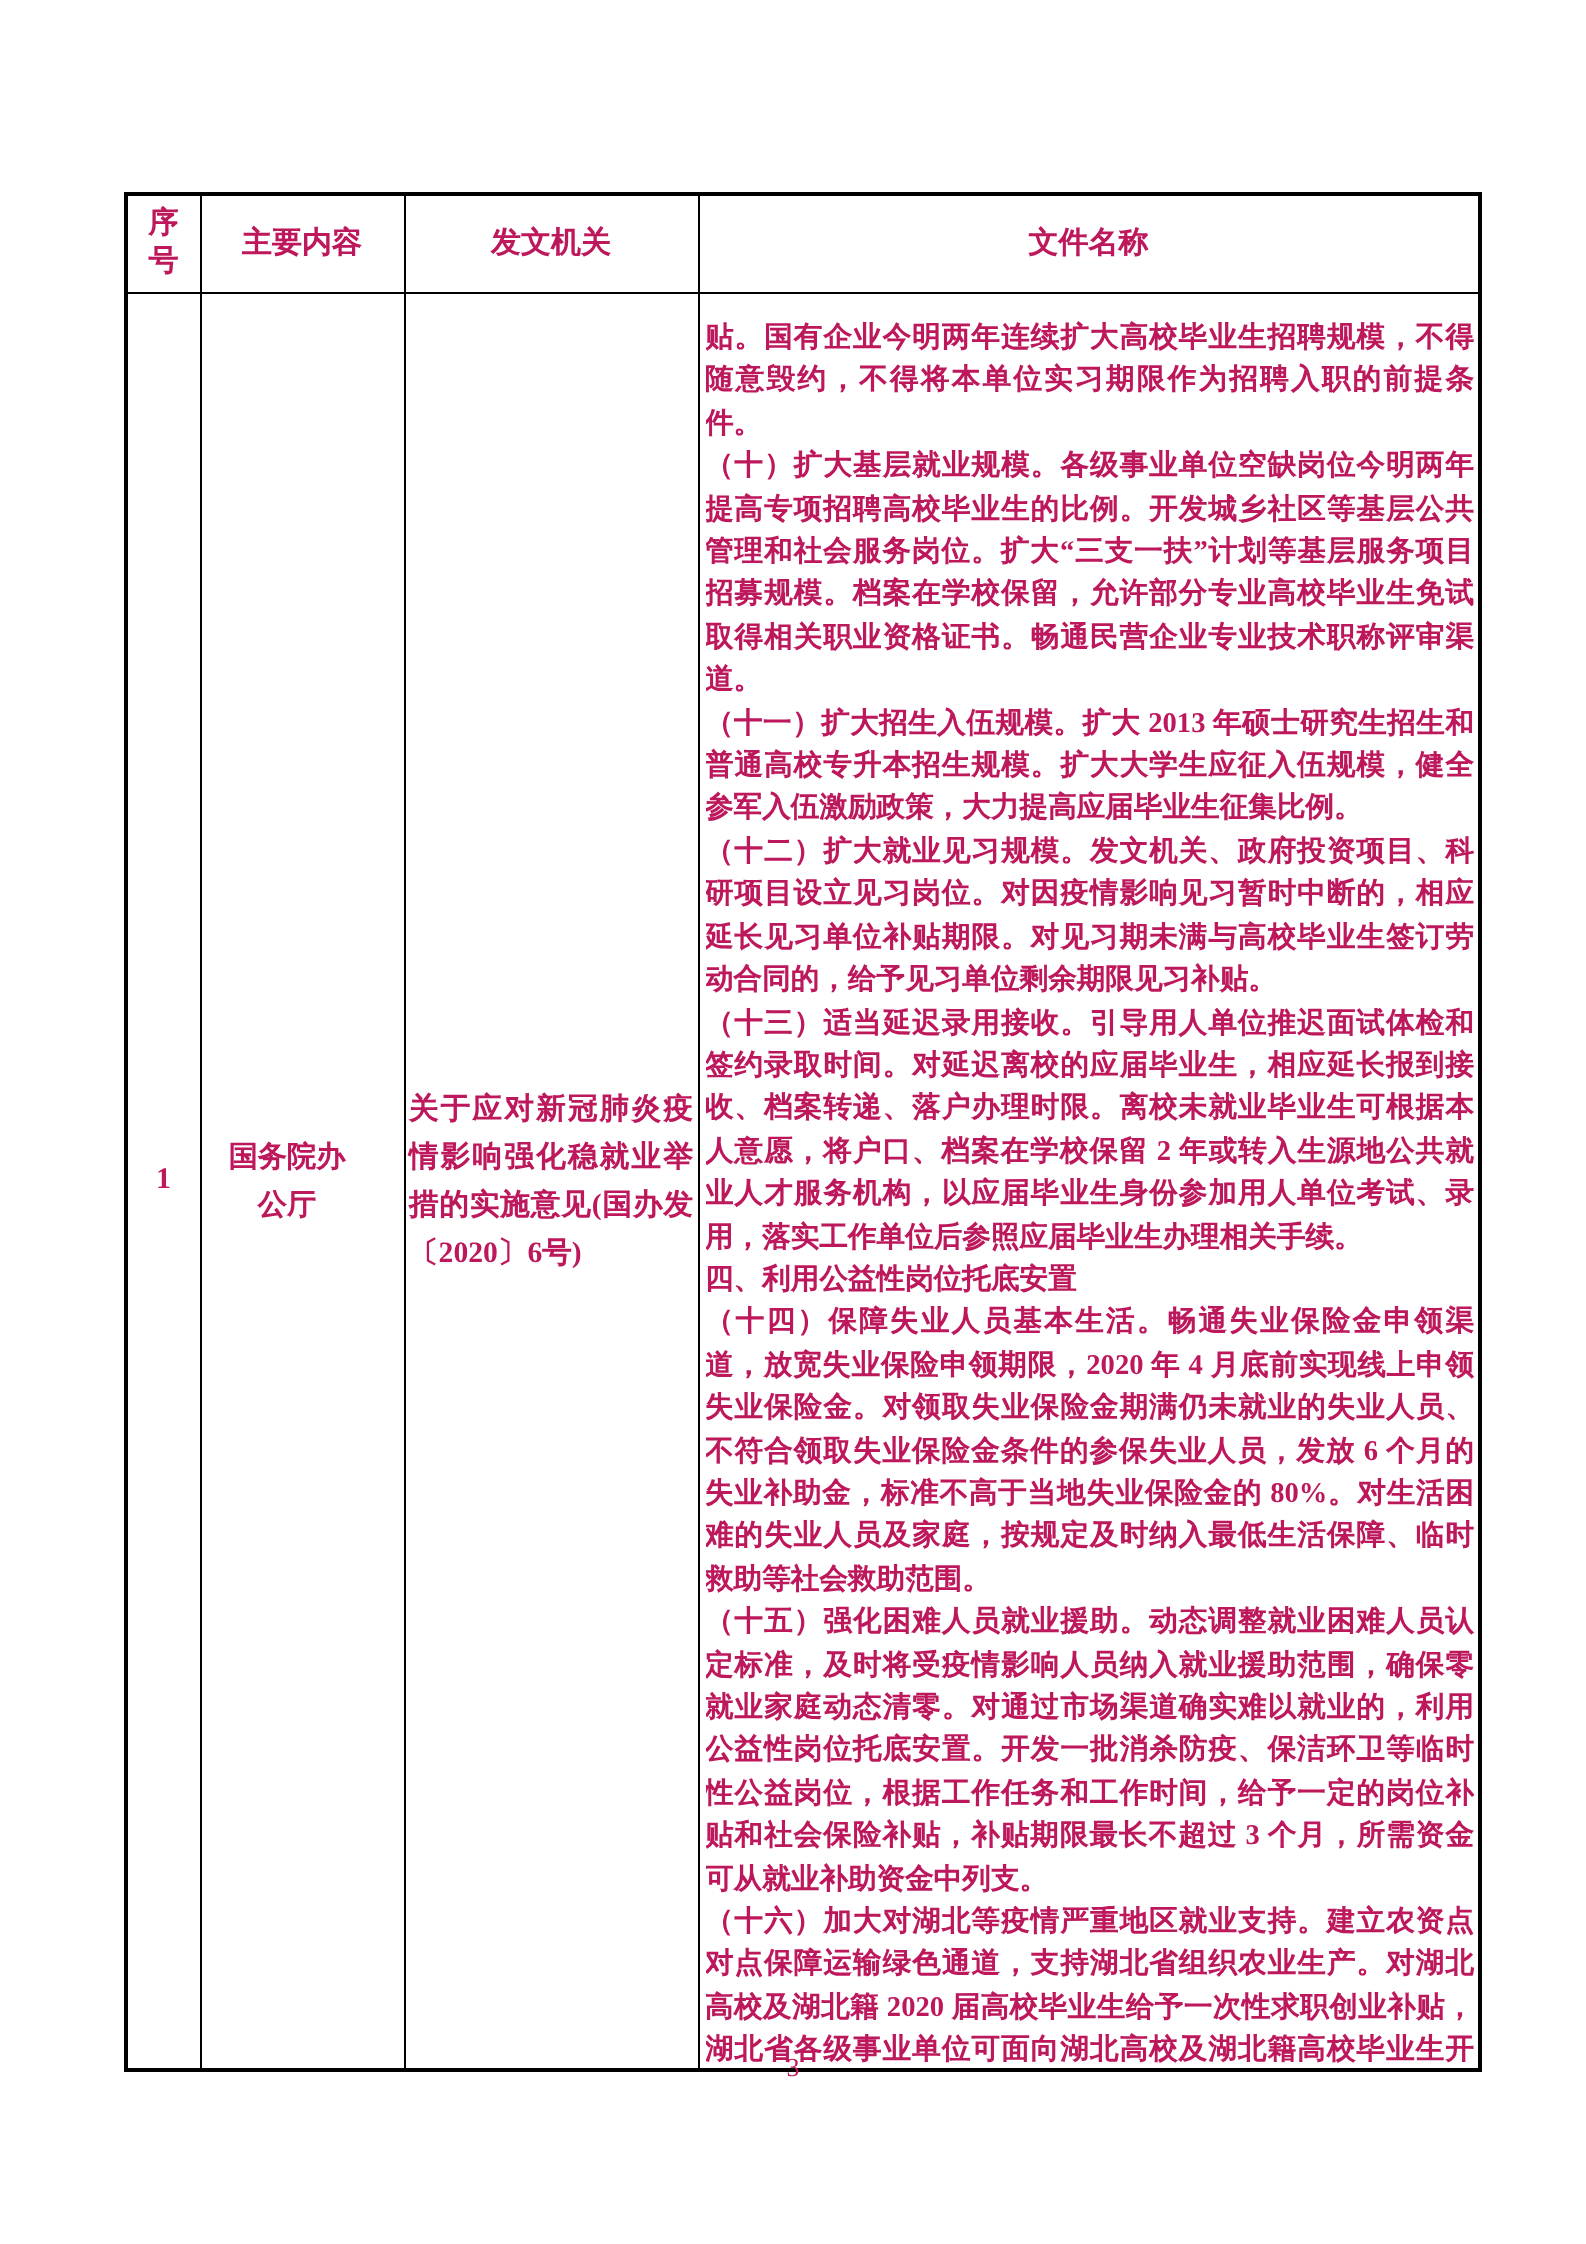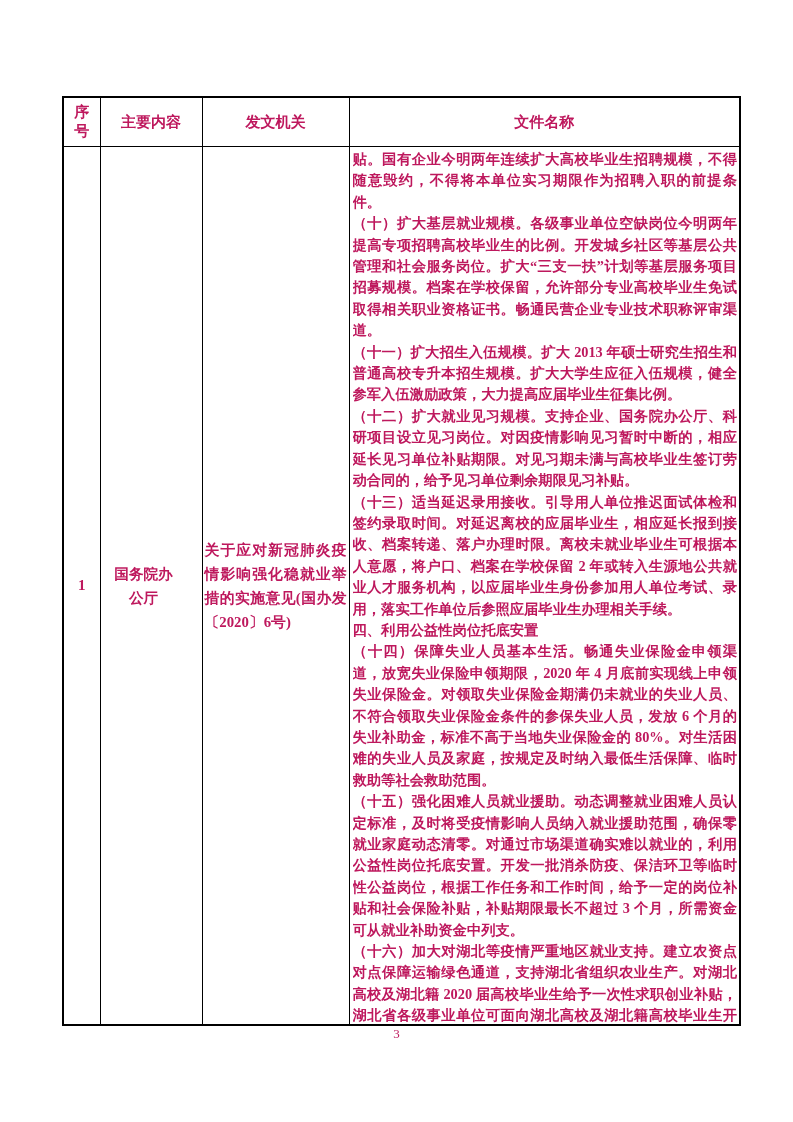--- a/index.html
+++ b/index.html
@@ -61,21 +61,21 @@
     vertical-align: middle;
     font-size: 14.8px;
     line-height: 24px;
     padding: 2px 2px;
     text-align: justify;
     text-justify: inter-ideograph;
     font-weight: bold;
   }
   td.content-cell {
     vertical-align: top;
-    padding: 2px 2px 0 3px;
+    padding: 12px 2px 0 3px;
     border-radius: 26px;
   }
   .content-inner {
     height: 875px;
     overflow: hidden;
   }
   .para {
     font-size: 14.3px;
     line-height: 21.4px;
     text-align: justify;
@@ -117,21 +117,21 @@
     <tbody>
       <tr>
         <td class="seq-cell">1</td>
         <td class="agency-cell">国务院办公厅</td>
         <td class="name-cell">关于应对新冠肺炎疫情影响强化稳就业举措的实施意见(国办发〔2020〕6号)</td>
         <td class="content-cell">
           <div class="content-inner">
             <p class="para">贴。国有企业今明两年连续扩大高校毕业生招聘规模，不得随意毁约，不得将本单位实习期限作为招聘入职的前提条件。</p>
             <p class="para">（十）扩大基层就业规模。各级事业单位空缺岗位今明两年提高专项招聘高校毕业生的比例。开发城乡社区等基层公共管理和社会服务岗位。扩大“三支一扶”计划等基层服务项目招募规模。档案在学校保留，允许部分专业高校毕业生免试取得相关职业资格证书。畅通民营企业专业技术职称评审渠道。</p>
             <p class="para">（十一）扩大招生入伍规模。扩大 2013 年硕士研究生招生和普通高校专升本招生规模。扩大大学生应征入伍规模，健全参军入伍激励政策，大力提高应届毕业生征集比例。</p>
-            <p class="para">（十二）扩大就业见习规模。支持企业、国务院办公厅、科研项目设立见习岗位。对因疫情影响见习暂时中断的，相应延长见习单位补贴期限。对见习期未满与高校毕业生签订劳动合同的，给予见习单位剩余期限见习补贴。</p>
+            <p class="para">（十二）扩大就业见习规模。发文机关、政府投资项目、科研项目设立见习岗位。对因疫情影响见习暂时中断的，相应延长见习单位补贴期限。对见习期未满与高校毕业生签订劳动合同的，给予见习单位剩余期限见习补贴。</p>
             <p class="para">（十三）适当延迟录用接收。引导用人单位推迟面试体检和签约录取时间。对延迟离校的应届毕业生，相应延长报到接收、档案转递、落户办理时限。离校未就业毕业生可根据本人意愿，将户口、档案在学校保留 2 年或转入生源地公共就业人才服务机构，以应届毕业生身份参加用人单位考试、录用，落实工作单位后参照应届毕业生办理相关手续。</p>
             <p class="para">四、利用公益性岗位托底安置</p>
             <p class="para">（十四）保障失业人员基本生活。畅通失业保险金申领渠道，放宽失业保险申领期限，2020 年 4 月底前实现线上申领失业保险金。对领取失业保险金期满仍未就业的失业人员、不符合领取失业保险金条件的参保失业人员，发放 6 个月的失业补助金，标准不高于当地失业保险金的 80%。对生活困难的失业人员及家庭，按规定及时纳入最低生活保障、临时救助等社会救助范围。</p>
             <p class="para">（十五）强化困难人员就业援助。动态调整就业困难人员认定标准，及时将受疫情影响人员纳入就业援助范围，确保零就业家庭动态清零。对通过市场渠道确实难以就业的，利用公益性岗位托底安置。开发一批消杀防疫、保洁环卫等临时性公益岗位，根据工作任务和工作时间，给予一定的岗位补贴和社会保险补贴，补贴期限最长不超过 3 个月，所需资金可从就业补助资金中列支。</p>
             <p class="para">（十六）加大对湖北等疫情严重地区就业支持。建立农资点对点保障运输绿色通道，支持湖北省组织农业生产。对湖北高校及湖北籍 2020 届高校毕业生给予一次性求职创业补贴，湖北省各级事业单位可面向湖北高校及湖北籍高校毕业生开展专项招聘，高校毕业生基层服务项目向湖北省倾斜。做好</p>
           </div>
         </td>
       </tr>
     </tbody>
   </table>

